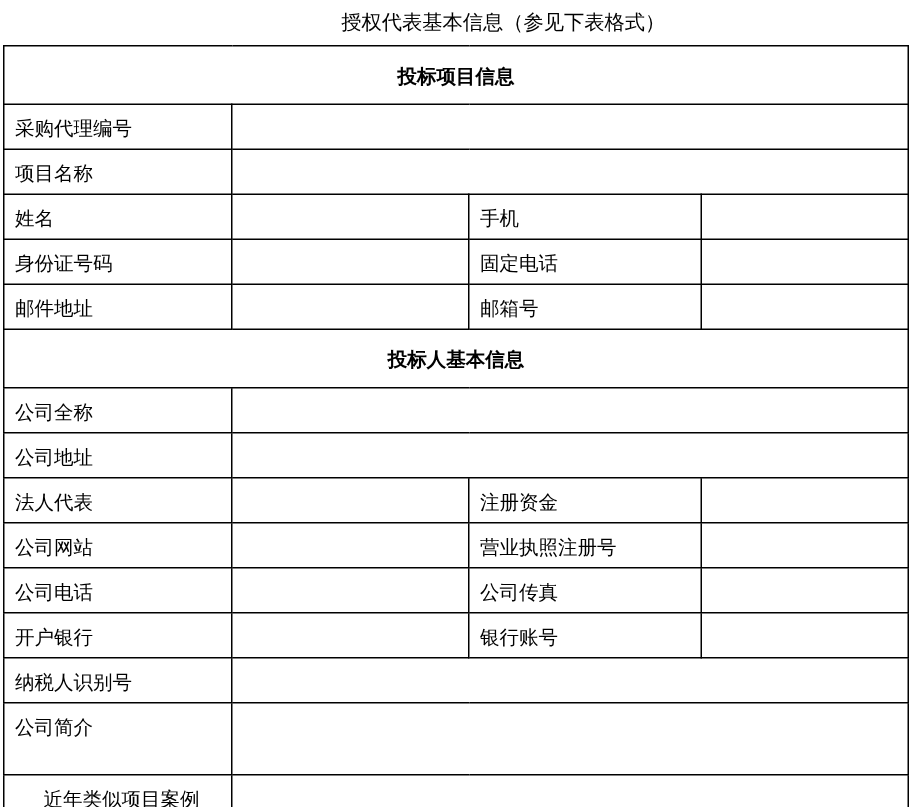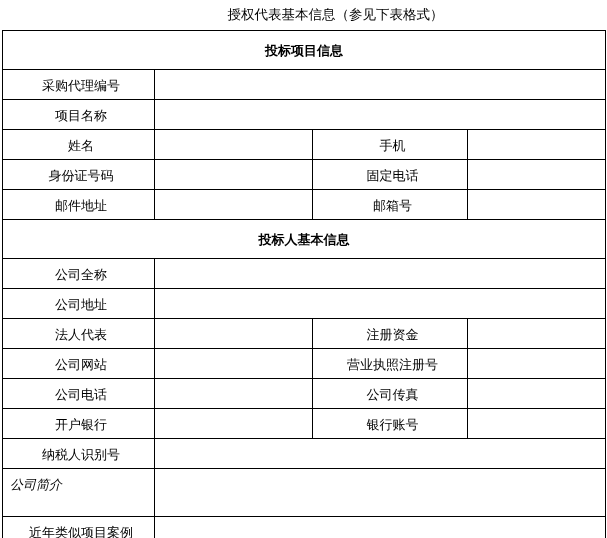--- a/index.html
+++ b/index.html
@@ -23,22 +23,22 @@
   }
   td{
     border:1px solid #000000;
     font-size:13px;
     vertical-align:top;
     padding:7px 2px 0 7px;
     overflow:hidden;
     white-space:nowrap;
   }
   tr.rh{height:39px;}   
-  tr.r{height:30px;text-align:center;}    
-  tr.rt{height:48px;font-style:italic;}   
+  tr.r{height:30px;}    
+  tr.rt{height:48px;}   
   tr.rl{height:32px;text-align:center;}   
   td.sec{
     font-weight:bold;
     text-align:center;
     padding:2px 0 0 0;
     vertical-align:middle;
     font-size:13px;
   }
 </style>
 </head>

